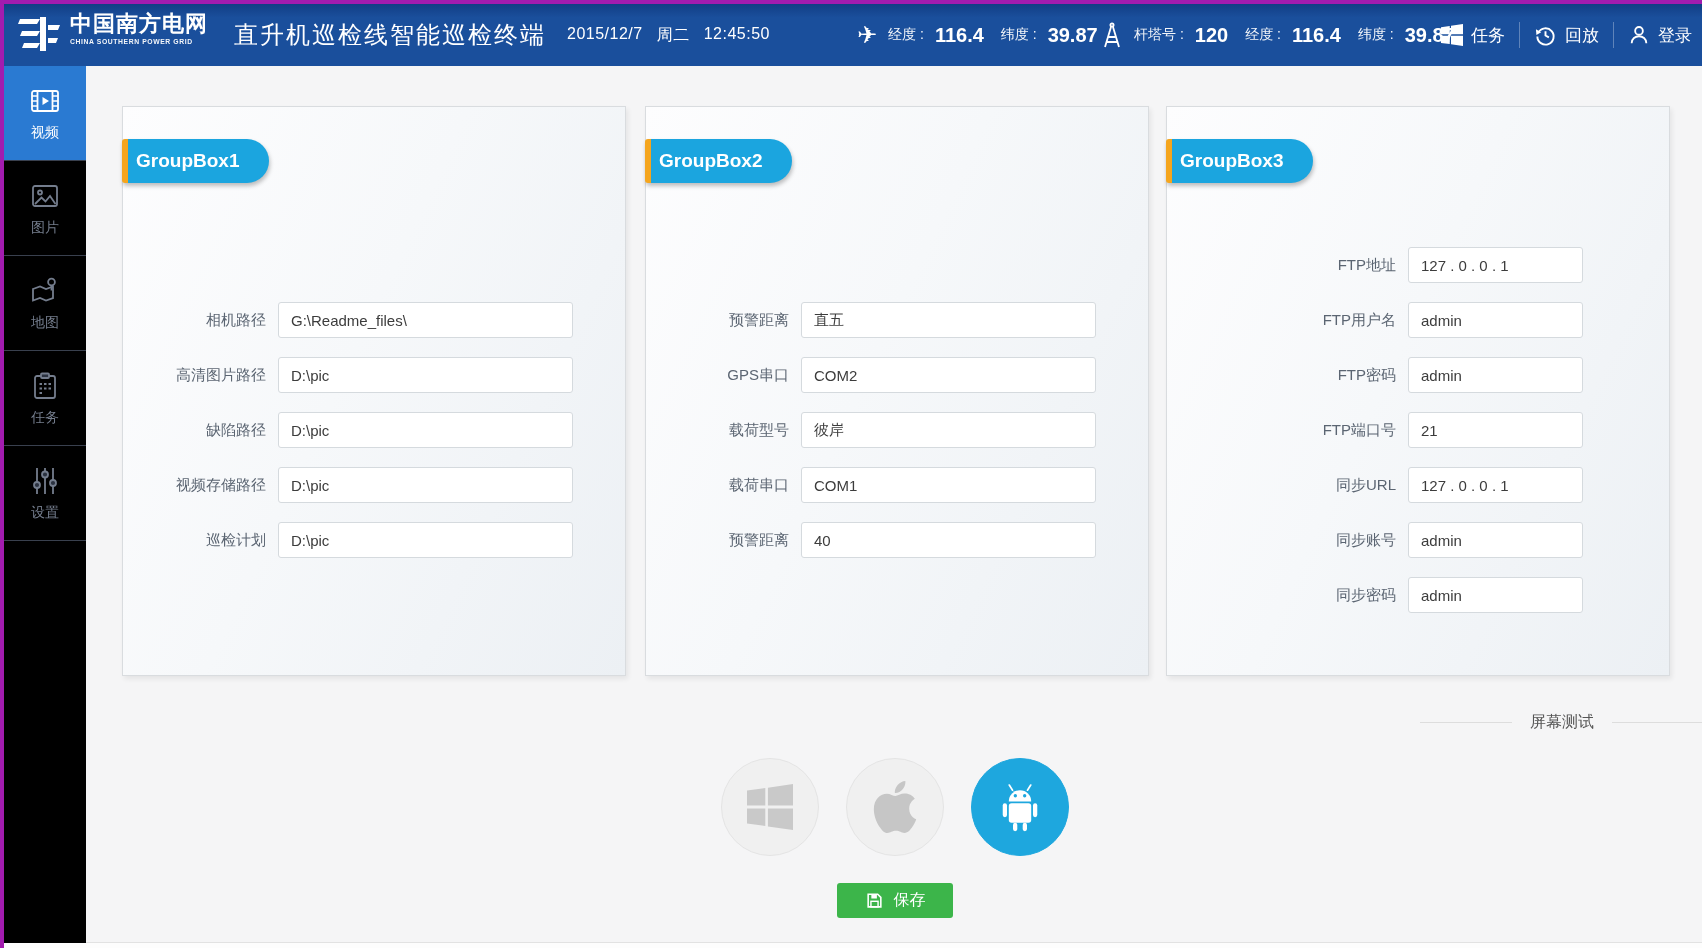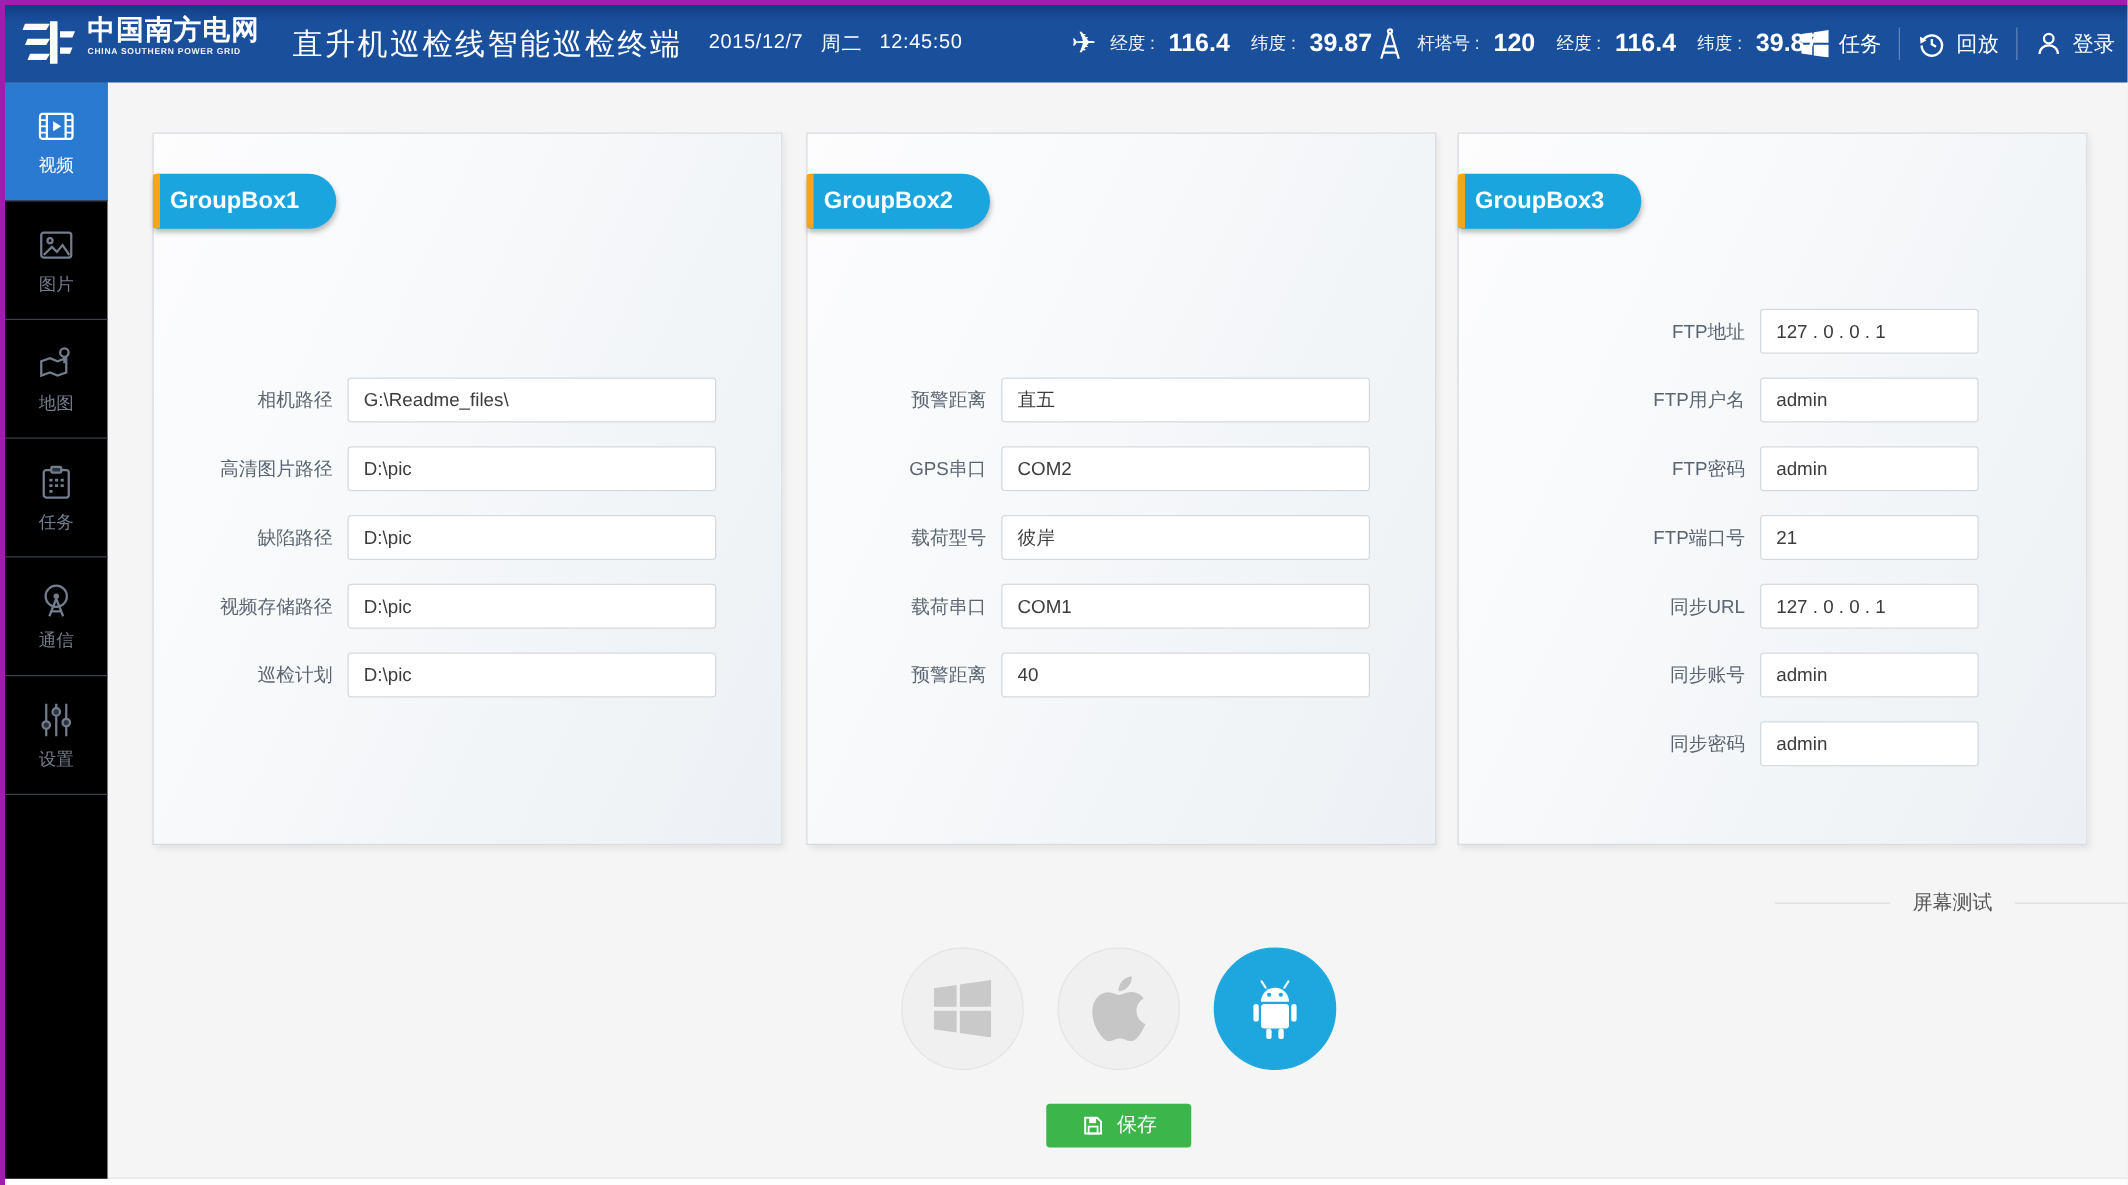--- a/index.html
+++ b/index.html
@@ -172,28 +172,20 @@
     <div class="side-item">
       <svg width="34" height="32" viewBox="0 0 32 32" fill="none" stroke="currentColor" stroke-width="1.8">
         <rect x="6" y="6" width="20" height="22" rx="2"></rect>
         <rect x="12" y="3.5" width="8" height="4.5" rx="1" fill="#2b3240"></rect>
         <path d="M10.5 14 H13 M15 14 H17.5 M19.5 14 H22 M10.5 18.5 H13 M15 18.5 H17.5 M19.5 18.5 H22 M10.5 23 H13" stroke-width="2.2"></path>
       </svg>
       <span class="slabel">任务</span>
     </div>
     <div class="side-item">
       <svg width="34" height="32" viewBox="0 0 32 32" fill="none" stroke="currentColor" stroke-width="1.8">
-        <circle cx="16" cy="12" r="8.5"></circle>
-        <circle cx="16" cy="12" r="2.2" fill="currentColor" stroke="none"></circle>
-        <path d="M16 14 L10.5 28 M16 14 L21.5 28 M12.5 24 H19.5"></path>
-      </svg>
-      <span class="slabel">通信</span>
-    </div>
-    <div class="side-item">
-      <svg width="34" height="32" viewBox="0 0 32 32" fill="none" stroke="currentColor" stroke-width="1.8">
         <path d="M8 3 V29 M16 3 V29 M24 3 V29"></path>
         <circle cx="8" cy="20" r="3" fill="#2b3240"></circle>
         <circle cx="16" cy="9.5" r="3" fill="#2b3240"></circle>
         <circle cx="24" cy="18" r="3" fill="#2b3240"></circle>
       </svg>
       <span class="slabel">设置</span>
     </div>
   </div>
 
   <div class="main-bg"></div>

